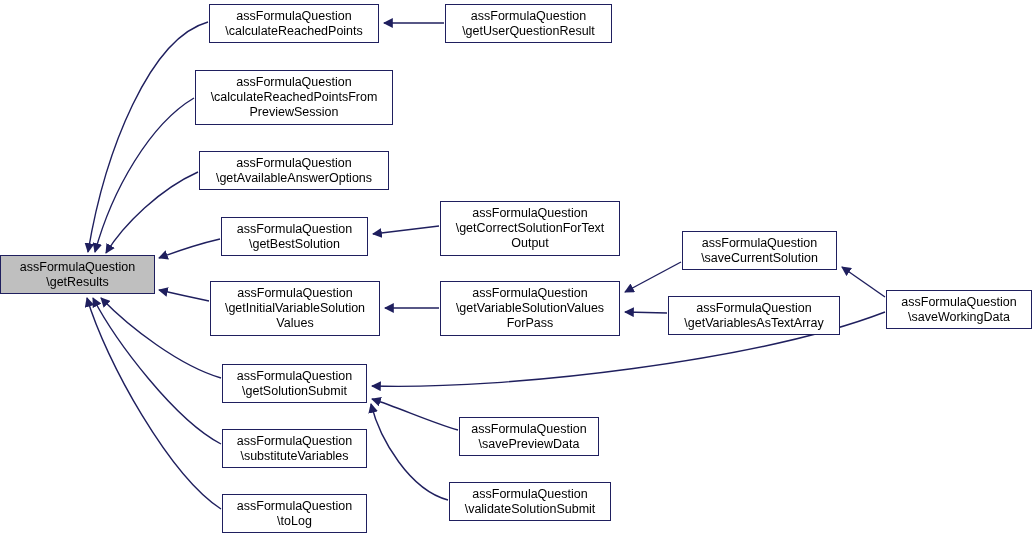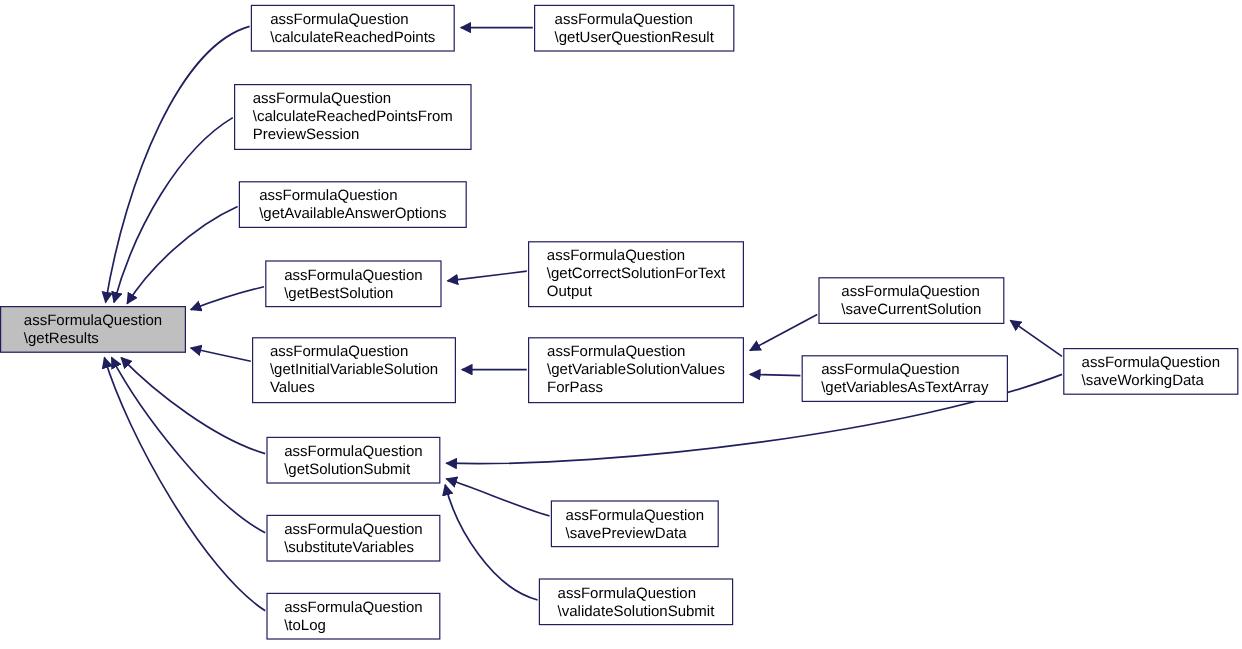--- a/index.html
+++ b/index.html
@@ -23,20 +23,21 @@
     height: 541px;
   }
   .node {
     position: absolute;
     box-sizing: border-box;
     border: 1px solid #1f1f5e;
     background: #ffffff;
     color: #000000;
     font-size: 12.5px;
     line-height: 15px;
+    text-align: center;
     display: flex;
     align-items: center;
     justify-content: center;
     padding: 0 2px;
     white-space: pre-line;
     z-index: 2;
   }
   .node.highlight {
     background: #bfbfbf;
   }

